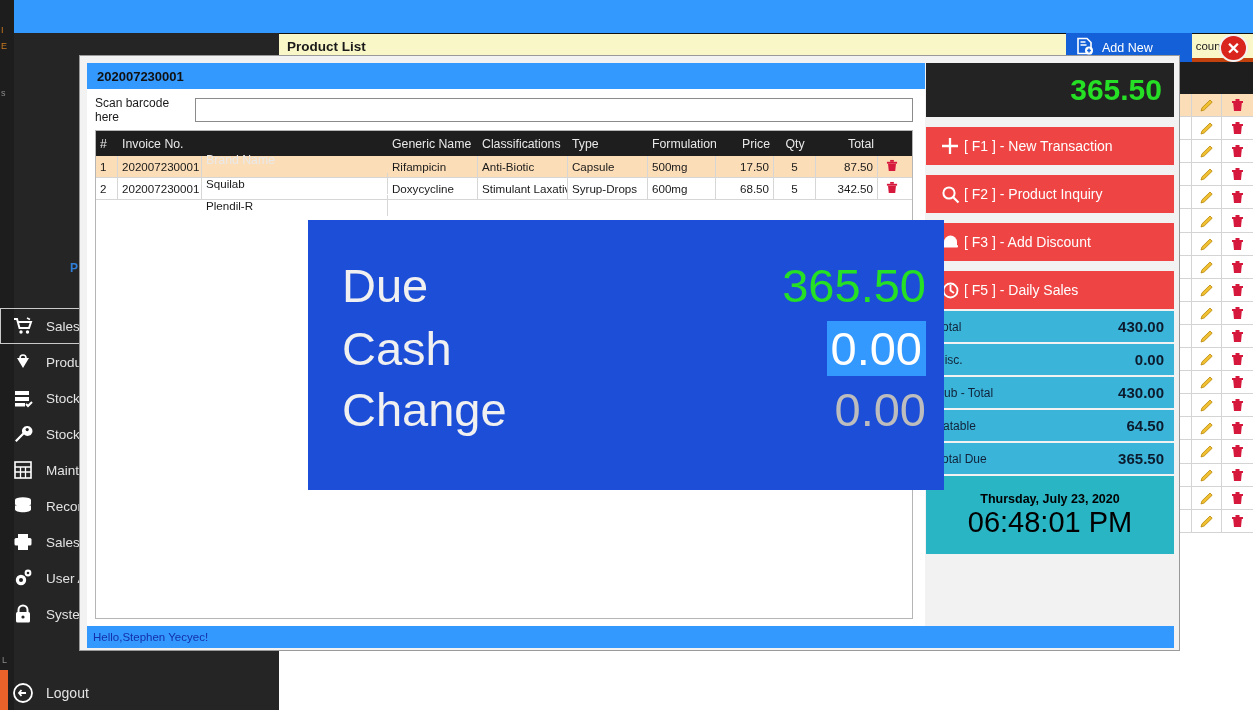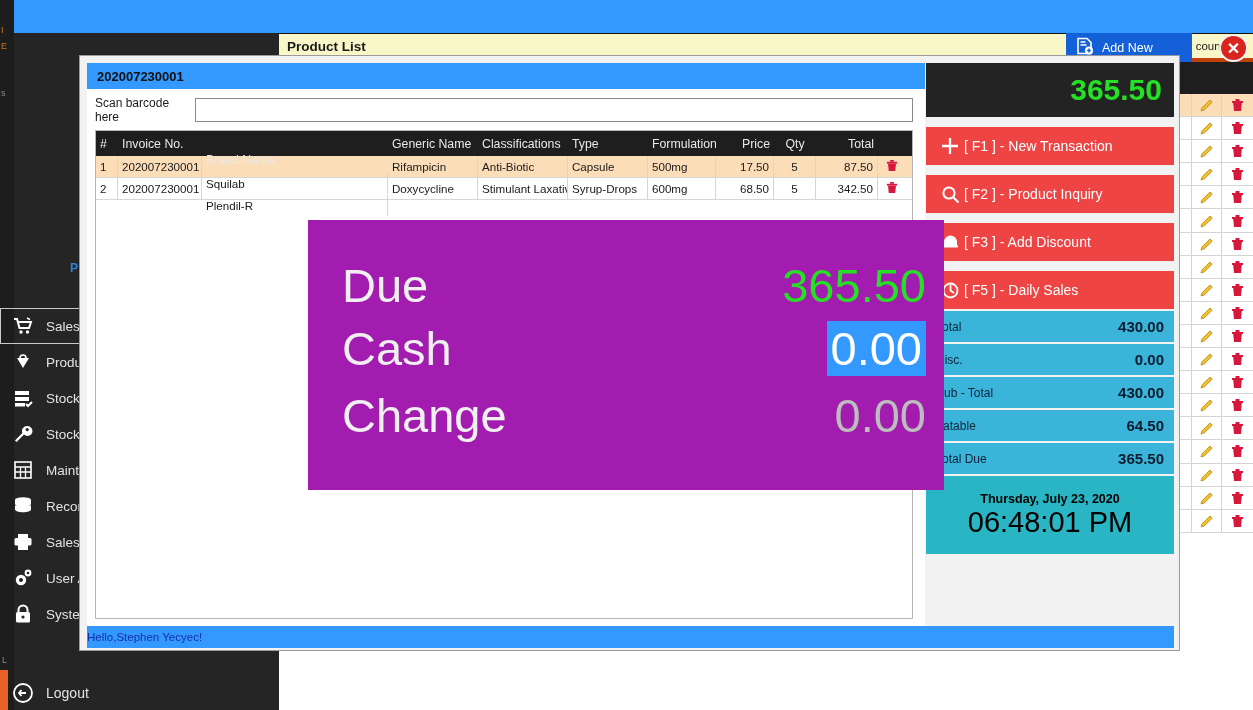--- a/index.html
+++ b/index.html
@@ -188,37 +188,37 @@
     margin-top:2px; height:78px; background:#29b5c4; color:#000;
     display:flex; flex-direction:column; align-items:center; justify-content:center;
   }
   .clock .cdate { font-size:12.5px; font-weight:bold; }
   .clock .ctime { font-size:29px; font-weight:normal; letter-spacing:0px; }
 
   .pos-status {
     position:absolute; left:7px; top:570px; width:1087px; height:22px;
     background:#3399ff; display:flex; align-items:center;
   }
-  .pos-status .hello { color:#1430a8; font-size:11.5px; }
+  .pos-status .hello { color:#1430a8; font-size:11.5px; margin-left:6px; }
   .pos-status .slinks { margin-left:auto; margin-right:8px; display:flex; gap:18px; }
   .pos-status .slinks span { color:#13259c; font-size:11.5px; }
 
   
   .modal {
     position:absolute; left:308px; top:220px; width:636px; height:270px;
-    background:#a21caf; z-index:50;
+    background:#1d4ed8; z-index:50;
   }
   .mrow { display:flex; align-items:baseline; padding:0 18px 0 34px; }
   .mrow .mlabel { color:#f0f0f0; font-size:47px; font-weight:normal; }
   .mrow .mval { margin-left:auto; font-size:47px; font-weight:normal; }
   .mrow.due { margin-top:38px; }
   .mrow.due .mval { color:#25e024; }
   .mrow.cash { margin-top:8px;align-items:center; }
   .mrow.cash .mval { color:#ffffff; background:#3399ff; padding:0 4px; }
-  .mrow.change { margin-top:12px; }
+  .mrow.change { margin-top:6px; }
   .mrow.change .mval { color:#bdbdbd; }
 </style>
 </head>
 <body>
 
 <div id="root">
 
   <div class="app-topbar"></div>
 
   <div class="app-sidebar">

